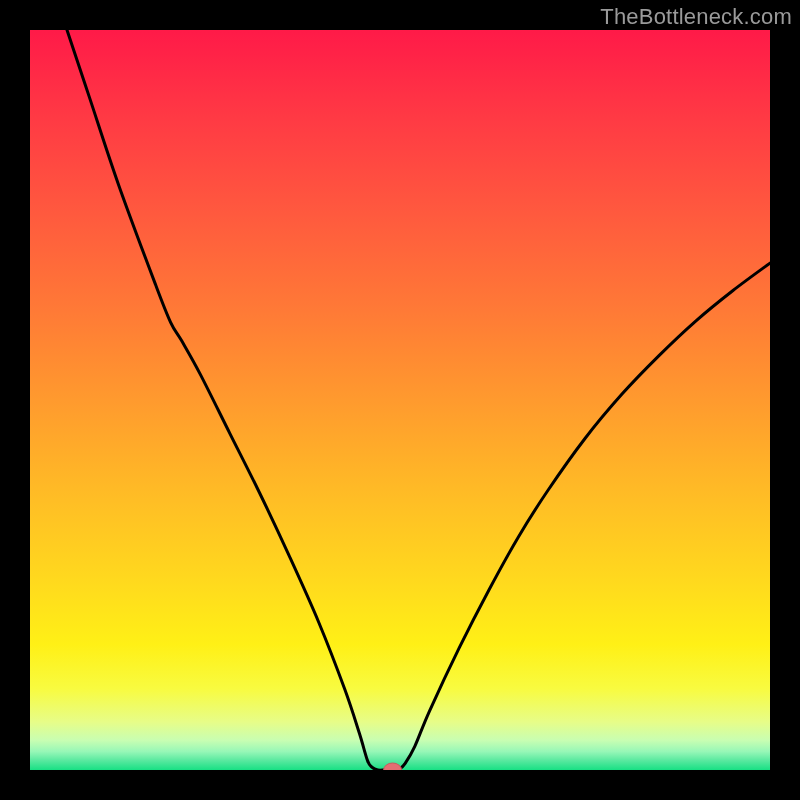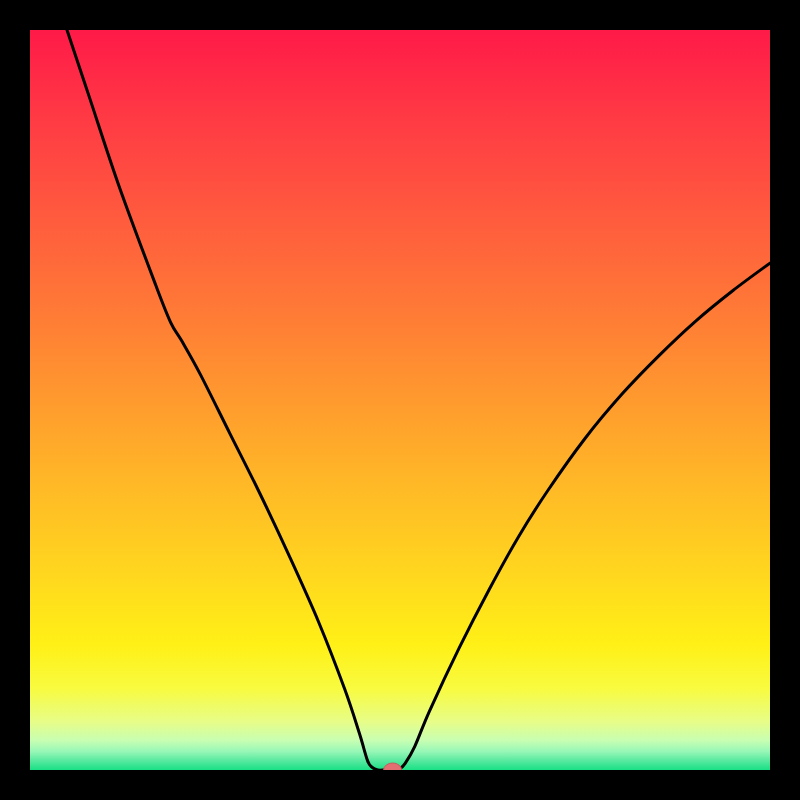--- a/index.html
+++ b/index.html
@@ -74,13 +74,14 @@
 </head>
 <body>
 
 <div class="frame">
   <div class="plot">
     <svg viewBox="0 0 740 740" preserveAspectRatio="none">
       <path class="curve" d="M 37 0 C 40.70 11.10, 50.57 40.70, 59.20 66.60 C 67.83 92.50, 77.70 123.95, 88.80 155.40 C 99.90 186.85, 117.17 232.48, 125.80 255.30 C 134.43 278.12, 136.28 283.05, 140.60 292.30 C 144.92 301.55, 146.77 302.17, 151.70 310.80 C 156.63 319.43, 162.18 328.68, 170.20 344.10 C 178.22 359.52, 189.93 383.57, 199.80 403.30 C 209.67 423.03, 219.53 442.15, 229.40 462.50 C 239.27 482.85, 249.13 503.82, 259.00 525.40 C 268.87 546.98, 279.35 569.80, 288.60 592.00 C 297.85 614.20, 307.72 640.10, 314.50 658.60 C 321.28 677.10, 325.48 691.04, 329.30 703.00 C 333.12 714.96, 335.34 724.71, 337.44 730.38 C 339.54 736.05, 340.15 735.44, 341.88 737.04 C 343.61 738.64, 345.58 739.51, 347.80 740.00 C 350.02 740.49, 352.73 740.00, 355.20 740.00 C 357.67 740.00, 360.13 740.25, 362.60 740.00 C 365.07 739.75, 367.90 739.63, 370.00 738.52 C 372.10 737.41, 372.71 737.04, 375.18 733.34 C 377.65 729.64, 380.73 725.08, 384.80 716.32 C 388.87 707.56, 392.20 697.20, 399.60 680.80 C 407.00 664.40, 419.33 638.00, 429.20 617.90 C 439.07 597.80, 448.93 578.68, 458.80 560.18 C 468.67 541.68, 478.53 523.55, 488.40 506.90 C 498.27 490.25, 506.90 476.68, 518.00 460.28 C 529.10 443.88, 542.67 424.51, 555.00 408.48 C 567.33 392.45, 579.67 377.89, 592.00 364.08 C 604.33 350.27, 616.67 337.81, 629.00 325.60 C 641.33 313.39, 653.67 301.67, 666.00 290.82 C 678.33 279.97, 690.67 270.10, 703.00 260.48 C 715.33 250.86, 733.83 237.66, 740.00 233.10"></path>
       <ellipse class="marker" cx="362.59999999999997" cy="740" rx="9" ry="7"></ellipse>
     </svg>
   </div>
+  <div class="watermark">TheBottleneck.com</div>
 </div>
 
 </body></html>

